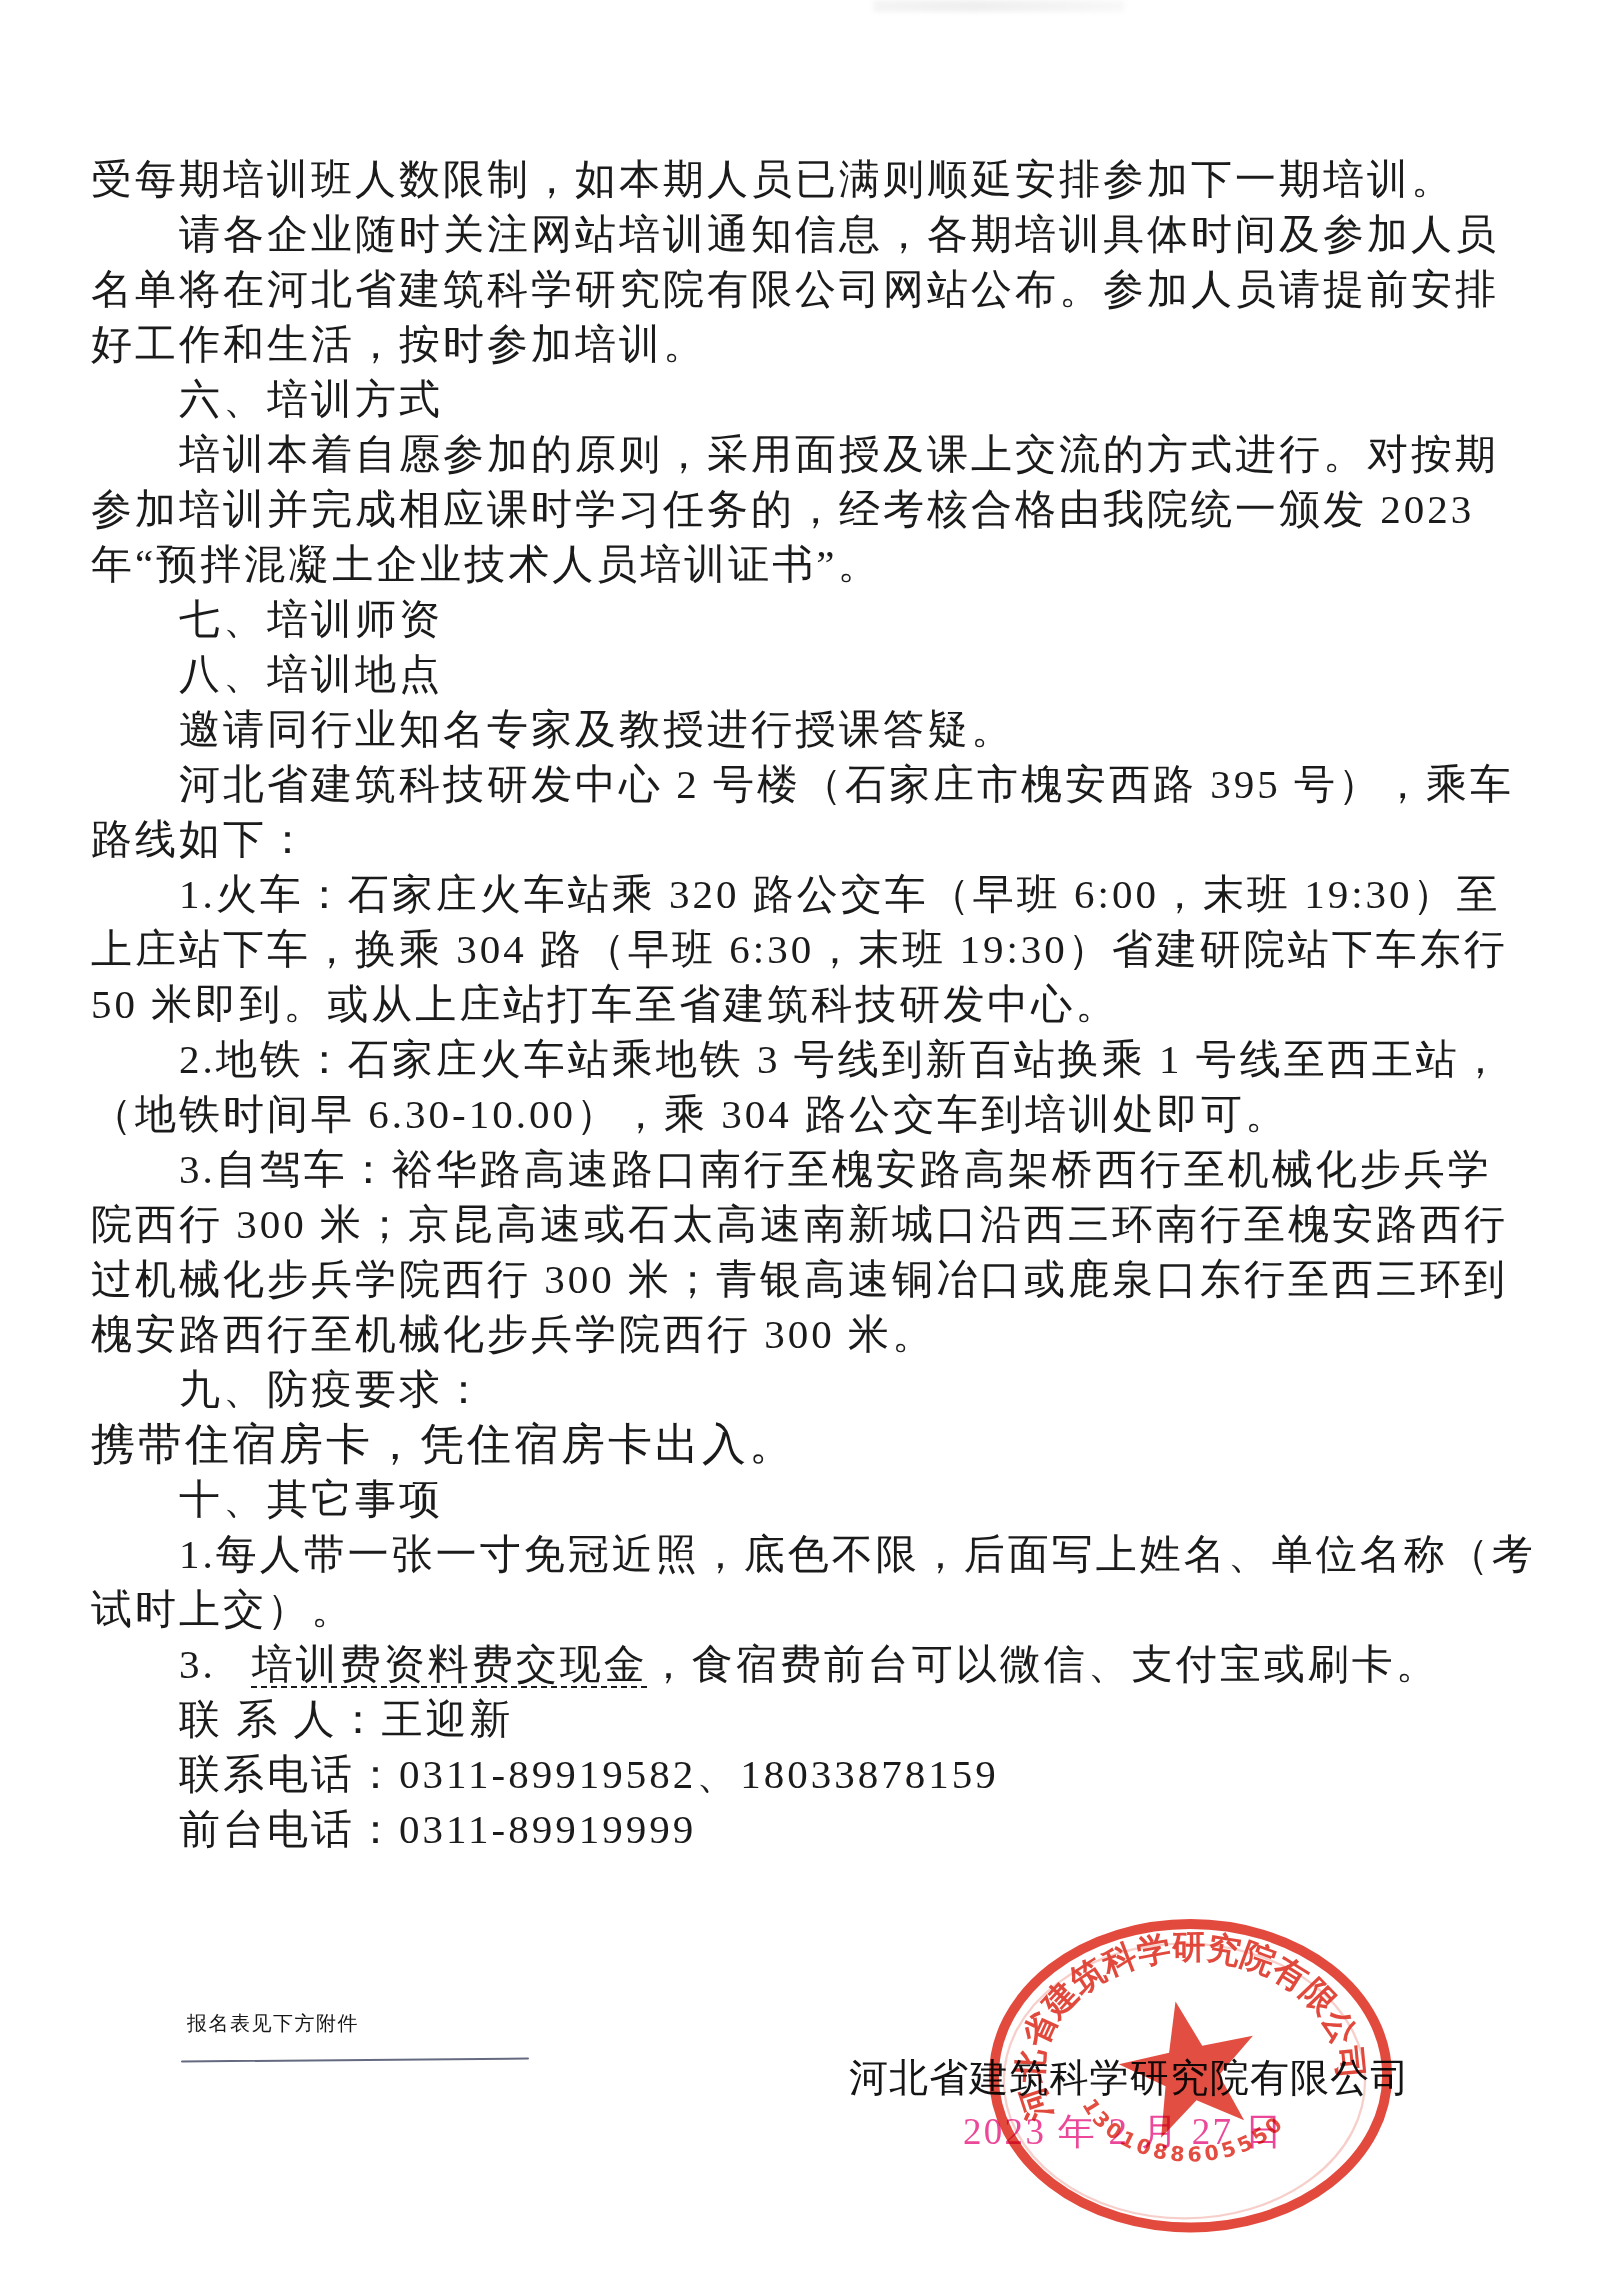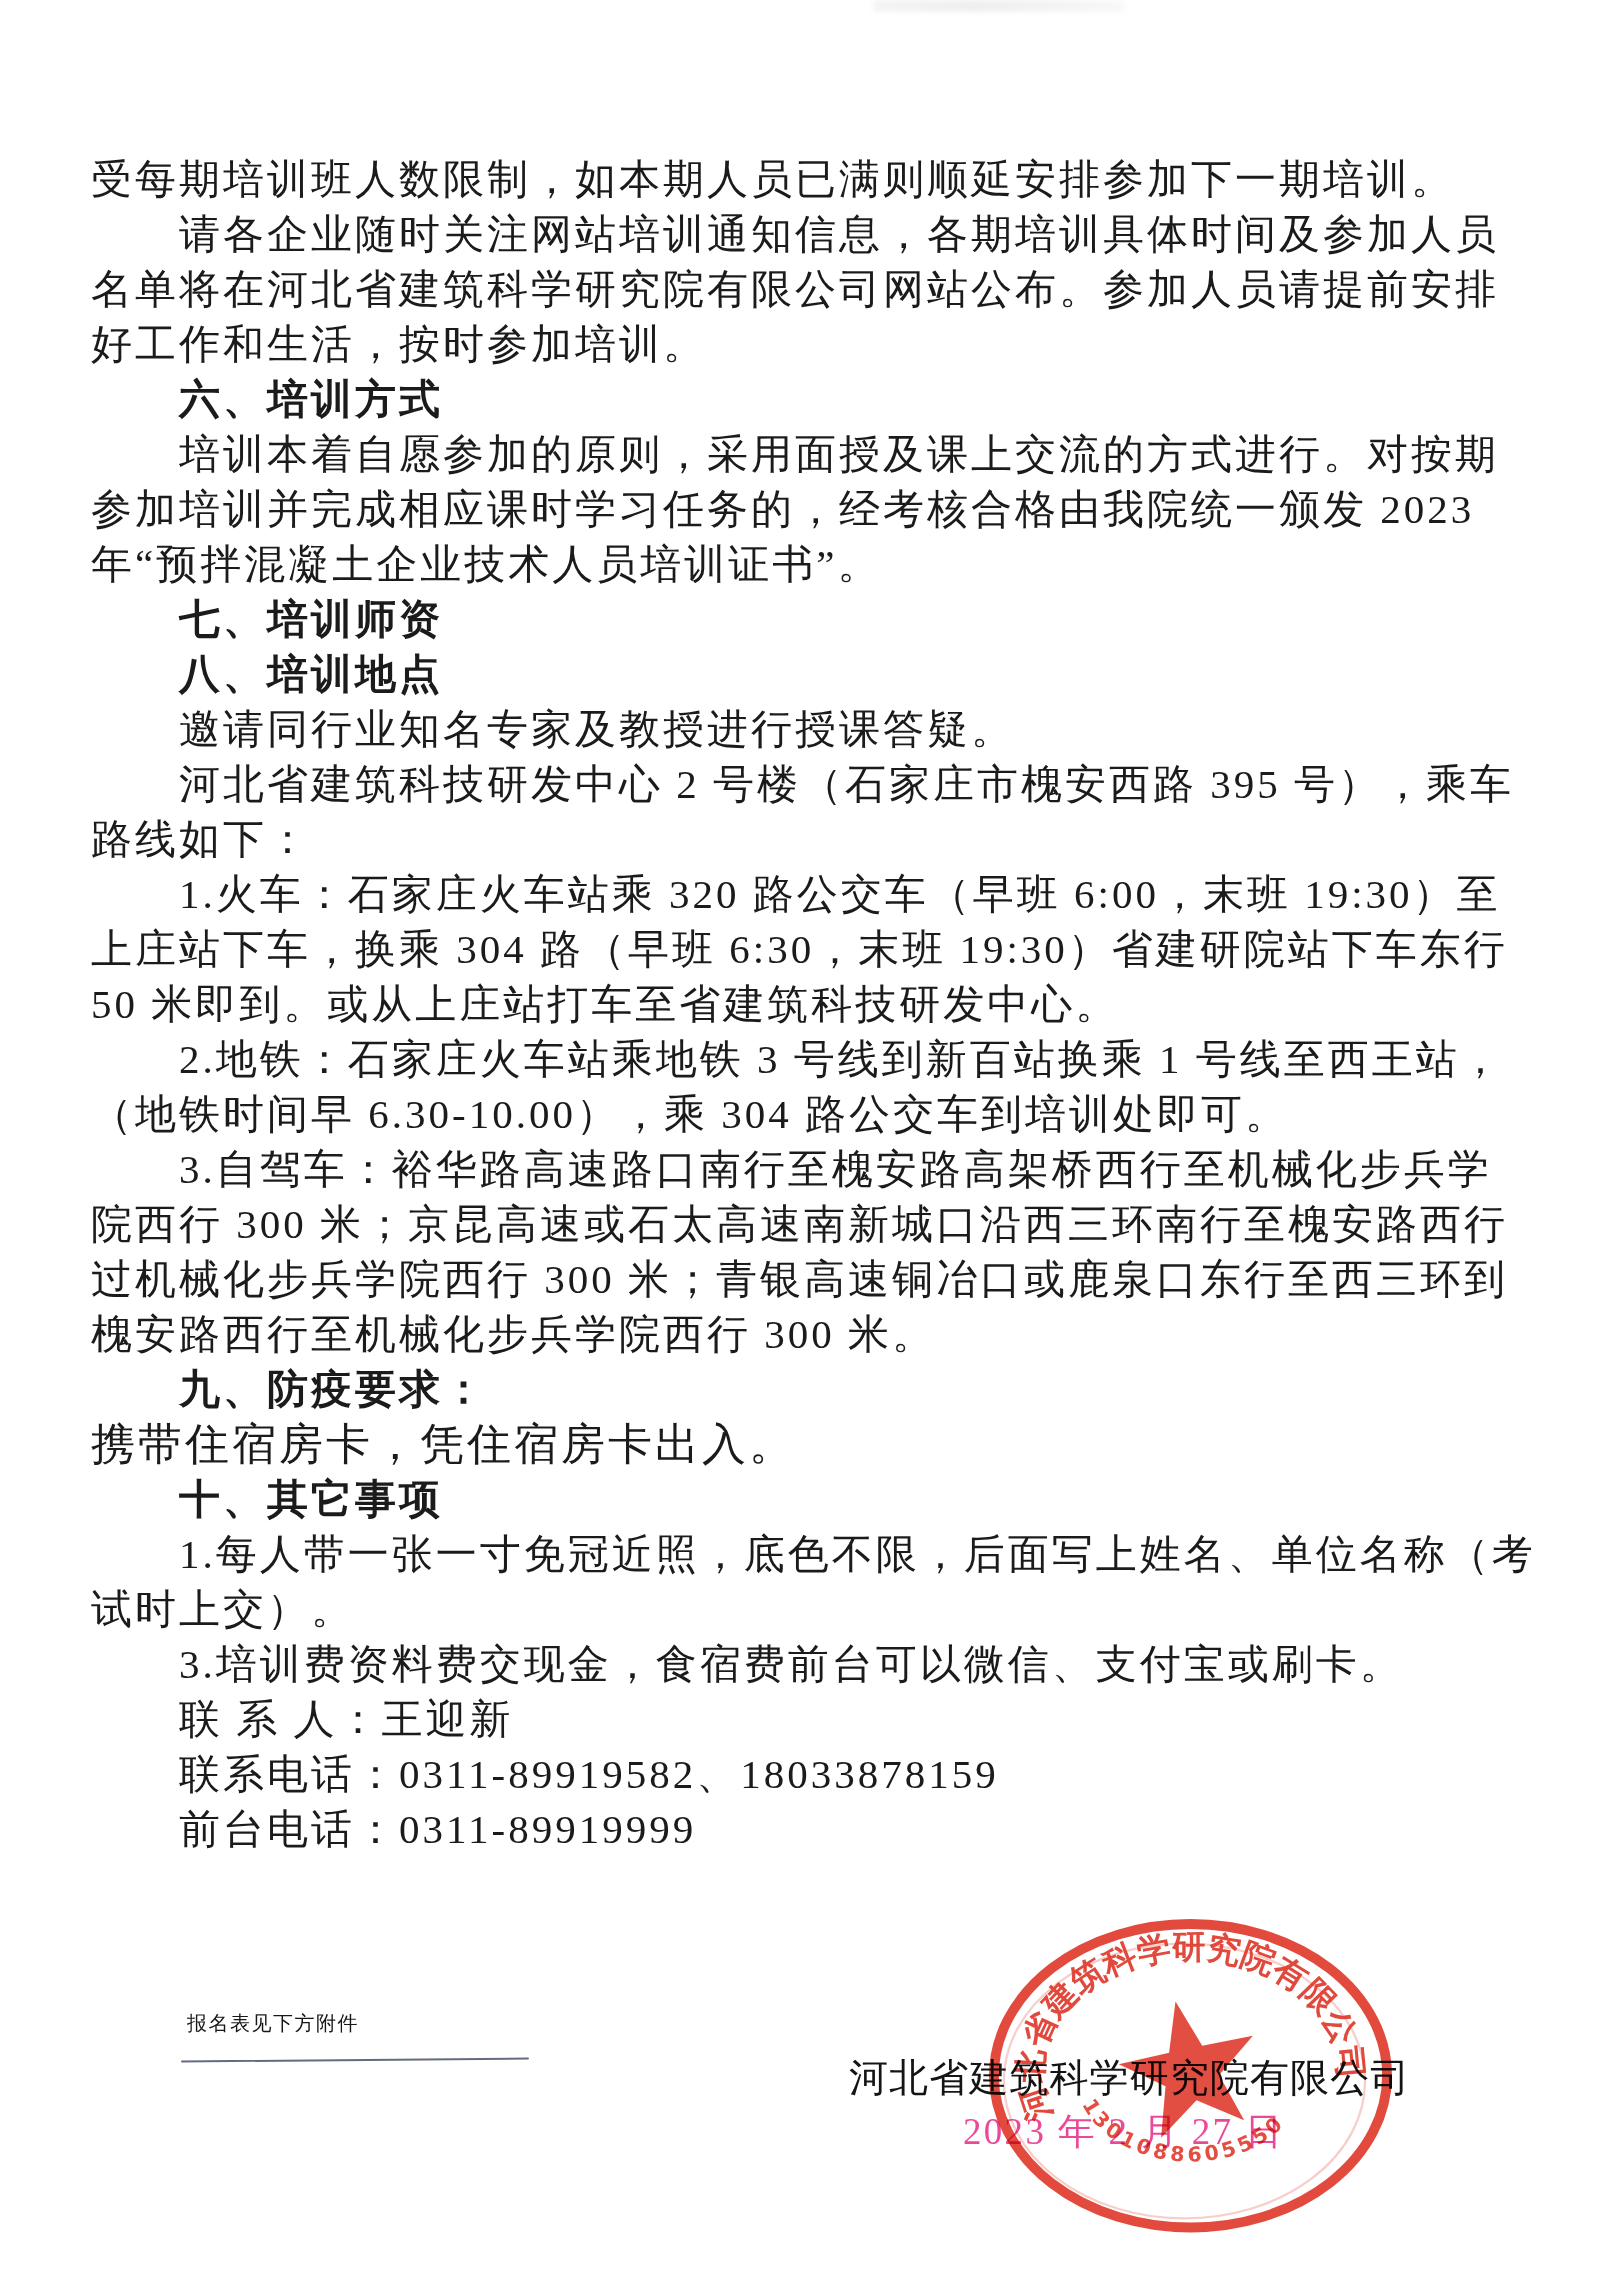--- a/index.html
+++ b/index.html
@@ -20,26 +20,28 @@
   .doc{
     position:absolute;left:91px;top:152px;width:1418px;
   }
   .ln{
     line-height:55px;
     font-size:41px;
     letter-spacing:3px;
     white-space:nowrap;
   }
   .ln.ind{text-indent:88px;}
-  .ln.b{font-weight:700;}
+  .ln.b{font-weight:400;}
   .ln.big{font-size:44px;}
   .ul{
+    text-decoration:underline;
     text-decoration-style:dashed;
     text-decoration-thickness:2.3px;
     text-underline-offset:7.6px;
+    margin-left:36px;
   }
   .note{
     position:absolute;left:187px;top:2010px;
     font-size:20px;letter-spacing:1.5px;color:#161616;
   }
   .note-underline{
     position:absolute;left:181px;top:2059px;width:348px;height:2.3px;
     background:#49506a;opacity:.85;transform:rotate(-.5deg);
     border-radius:1.5px;
   }

